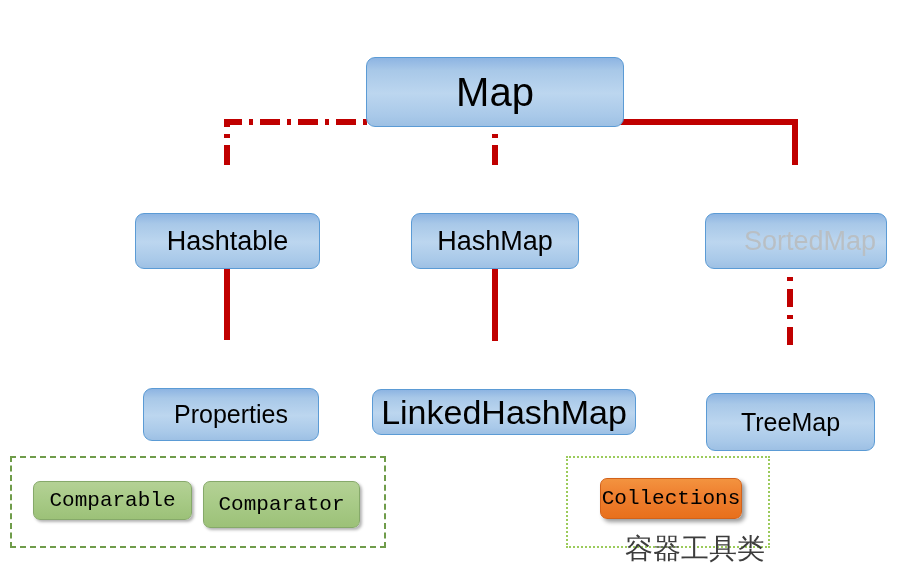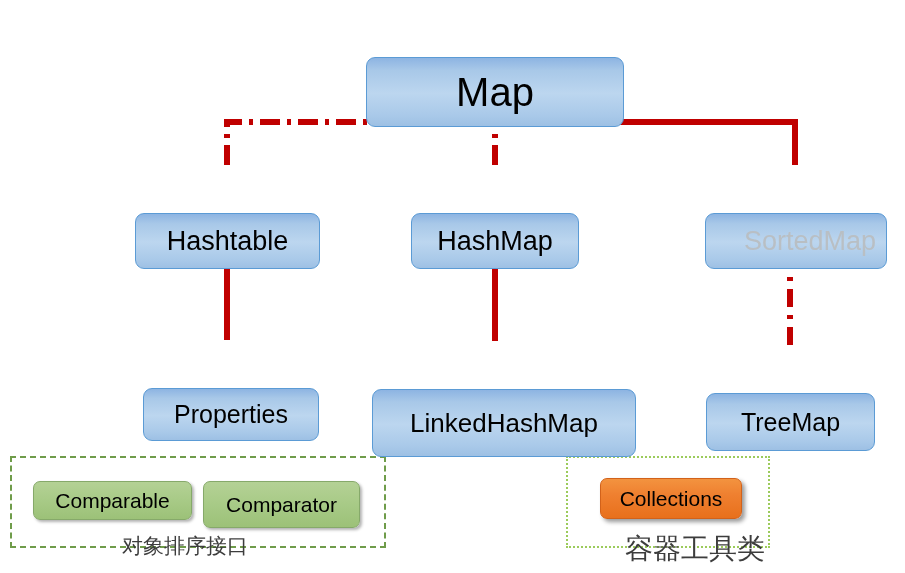--- a/index.html
+++ b/index.html
@@ -79,20 +79,21 @@
     position: absolute;
     box-sizing: border-box;
     display: flex;
     align-items: center;
     justify-content: center;
     border-radius: 7px;
     white-space: nowrap;
     line-height: 1;
     color: #000000;
     z-index: 3;
+    font-family: Liberation Mono, monospace;
   }
   .chip.green {
     border: 1px solid #86a96a;
     background: linear-gradient(180deg, #b4d195 0%, #a9cb88 45%, #9cc178 100%);
     box-shadow: 2px 2px 3px rgba(0,0,0,0.30);
   }
   .chip.orange {
     border: 1px solid #d2621a;
     background: linear-gradient(180deg, #f3933f 0%, #ef8030 40%, #e8701c 100%);
     box-shadow: 3px 3px 4px rgba(0,0,0,0.40);
@@ -149,35 +150,34 @@
   </div>
   <div class="node" style="left: 411px; top: 165px; width: 168px; height: 56px; font-size: 27px;">
     <span class="node-label">HashMap</span>
   </div>
   <div class="node dim" style="left: 705px; top: 165px; width: 182px; height: 56px; font-size: 27px; padding-left: 28px;">
     <span class="node-label">SortedMap</span>
   </div>
   <div class="node" style="left: 143px; top: 340px; width: 176px; height: 53px; font-size: 25px;">
     <span class="node-label">Properties</span>
   </div>
-  <div class="node" style="left: 372px; top: 341px; width: 264px; height: 68px; font-size: 26px;">
+  <div class="node" style="left: 372px; top: 341px; width: 264px; height: 46px; font-size: 34px;">
     <span class="node-label">LinkedHashMap</span>
   </div>
   <div class="node" style="left: 706px; top: 345px; width: 169px; height: 58px; font-size: 25px;">
     <span class="node-label">TreeMap</span>
   </div>
 
   <div class="legend-frame dashed" style="left: 10px; top: 456px; width: 376px; height: 92px;"></div>
   <div class="chip green" style="left: 33px; top: 481px; width: 159px; height: 39px; font-size: 21px;">
     <span>Comparable</span>
   </div>
   <div class="chip green" style="left: 203px; top: 481px; width: 157px; height: 47px; font-size: 21px;">
     <span>Comparator</span>
   </div>
-  <div class="legend-caption" style="left: 122px; top: 532px; font-size: 21px;">对象排序接口</div>
 
   <div class="legend-frame dotted" style="left: 566px; top: 456px; width: 204px; height: 92px;"></div>
   <div class="chip orange" style="left: 600px; top: 478px; width: 142px; height: 41px; font-size: 21px;">
     <span>Collections</span>
   </div>
   <div class="legend-caption" style="left: 625px; top: 530px; font-size: 28px;">容器工具类</div>
 
 </div>
 
 </body></html>

